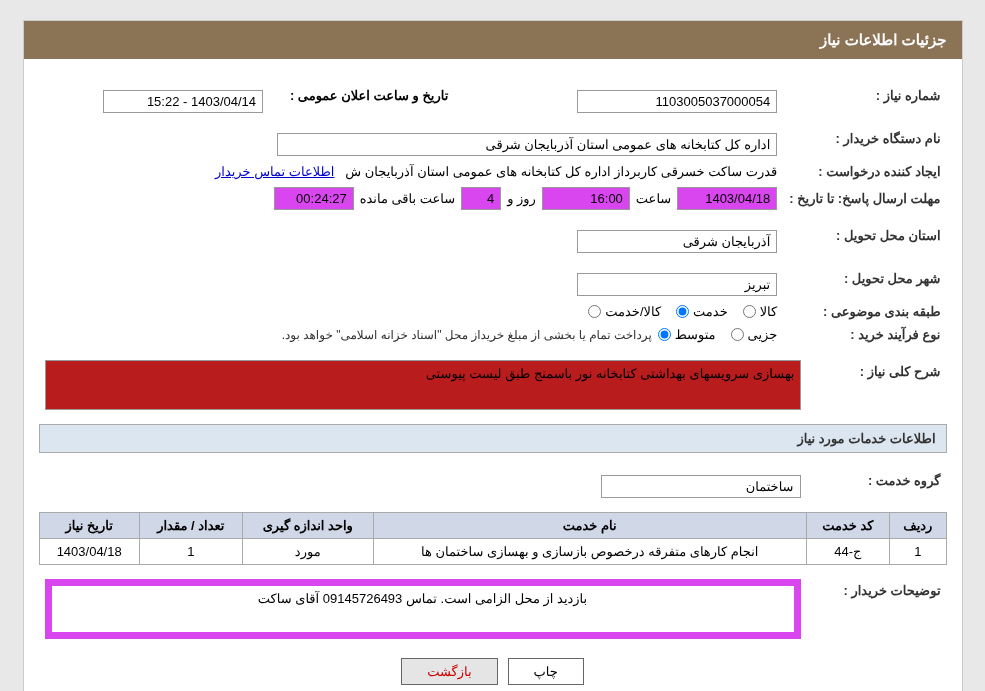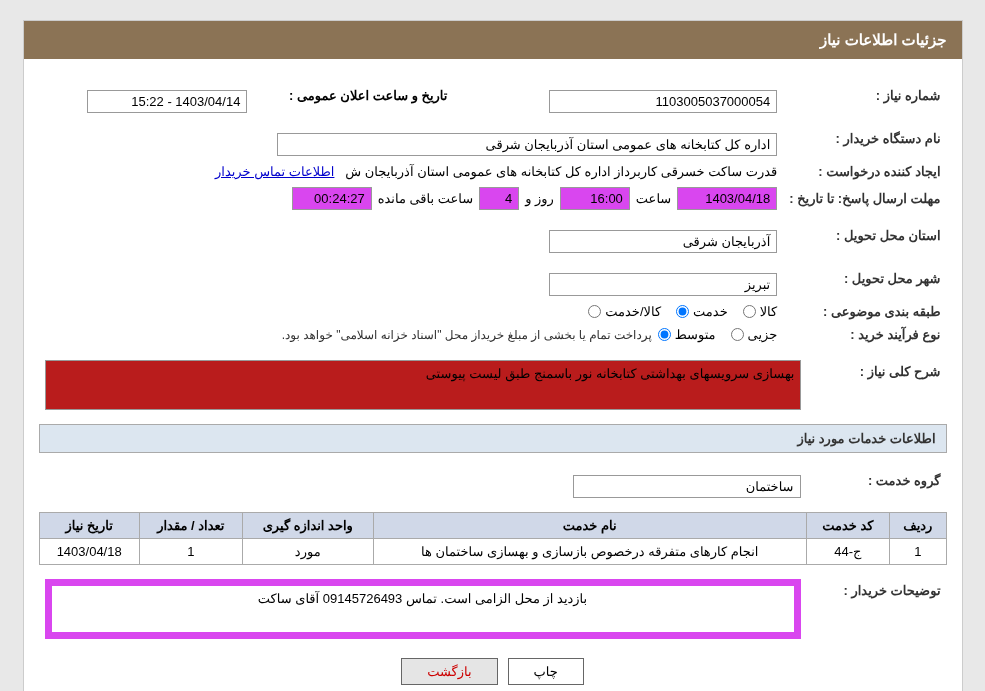--- a/index.html
+++ b/index.html
@@ -51,21 +51,21 @@
     }
     .input-box {
       border: 1px solid #999;
       background: #fff;
       padding: 3px 6px;
       min-height: 22px;
       display: inline-block;
       margin-top: 12px;
     }
     .input-medium {
-      width: 228px;
+      width: 200px;
     }
     .link-text {
       color: #0000cc;
       text-decoration: underline;
       cursor: pointer;
     }
     .date-box {
       border: 1px solid #999;
       padding: 3px 6px;
       background: #d946ef;
@@ -146,21 +146,21 @@
   <div class="content">
 
     <table class="info-table">
       <tbody>
           <tr>
         <td class="label-cell">شماره نیاز :</td>
         <td class="value-cell">
           <div class="input-box input-medium">1103005037000054</div>
         </td>
         <td style="width:30px"></td>
-        <td style="text-align:right; width:200px; font-weight:bold;">تاریخ و ساعت اعلان عمومی :</td>
+        <td style="text-align:center; width:200px; font-weight:bold;">تاریخ و ساعت اعلان عمومی :</td>
         <td>
           <div class="input-box" style="width:160px;">1403/04/14 - 15:22</div>
         </td>
       </tr>
       <tr>
         <td class="label-cell">نام دستگاه خریدار :</td>
         <td class="value-cell" colspan="4">
           <div class="input-box" style="width:500px;">اداره کل کتابخانه های عمومی استان آذربایجان شرقی</div>
         </td>
       </tr>
@@ -171,21 +171,21 @@
           &nbsp;
           <span class="link-text">اطلاعات تماس خریدار</span>
         </td>
       </tr>
       <tr>
         <td class="label-cell">مهلت ارسال پاسخ: تا تاریخ :</td>
         <td class="value-cell" colspan="4">
           <div class="row-flex">
             <div class="date-box" style="width:100px;">1403/04/18</div>
             <span>ساعت</span>
-            <div class="date-box" style="width:70px;">16:00</div>
+            <div class="date-box" style="width:88px;">16:00</div>
             <span>روز و</span>
             <div class="date-box" style="width:40px;">4</div>
             <span>ساعت باقی مانده</span>
             <div class="date-box" style="width:80px;">00:24:27</div>
           </div>
         </td>
       </tr>
       <tr>
         <td class="label-cell">استان محل تحویل :</td>
         <td class="value-cell" colspan="4">

